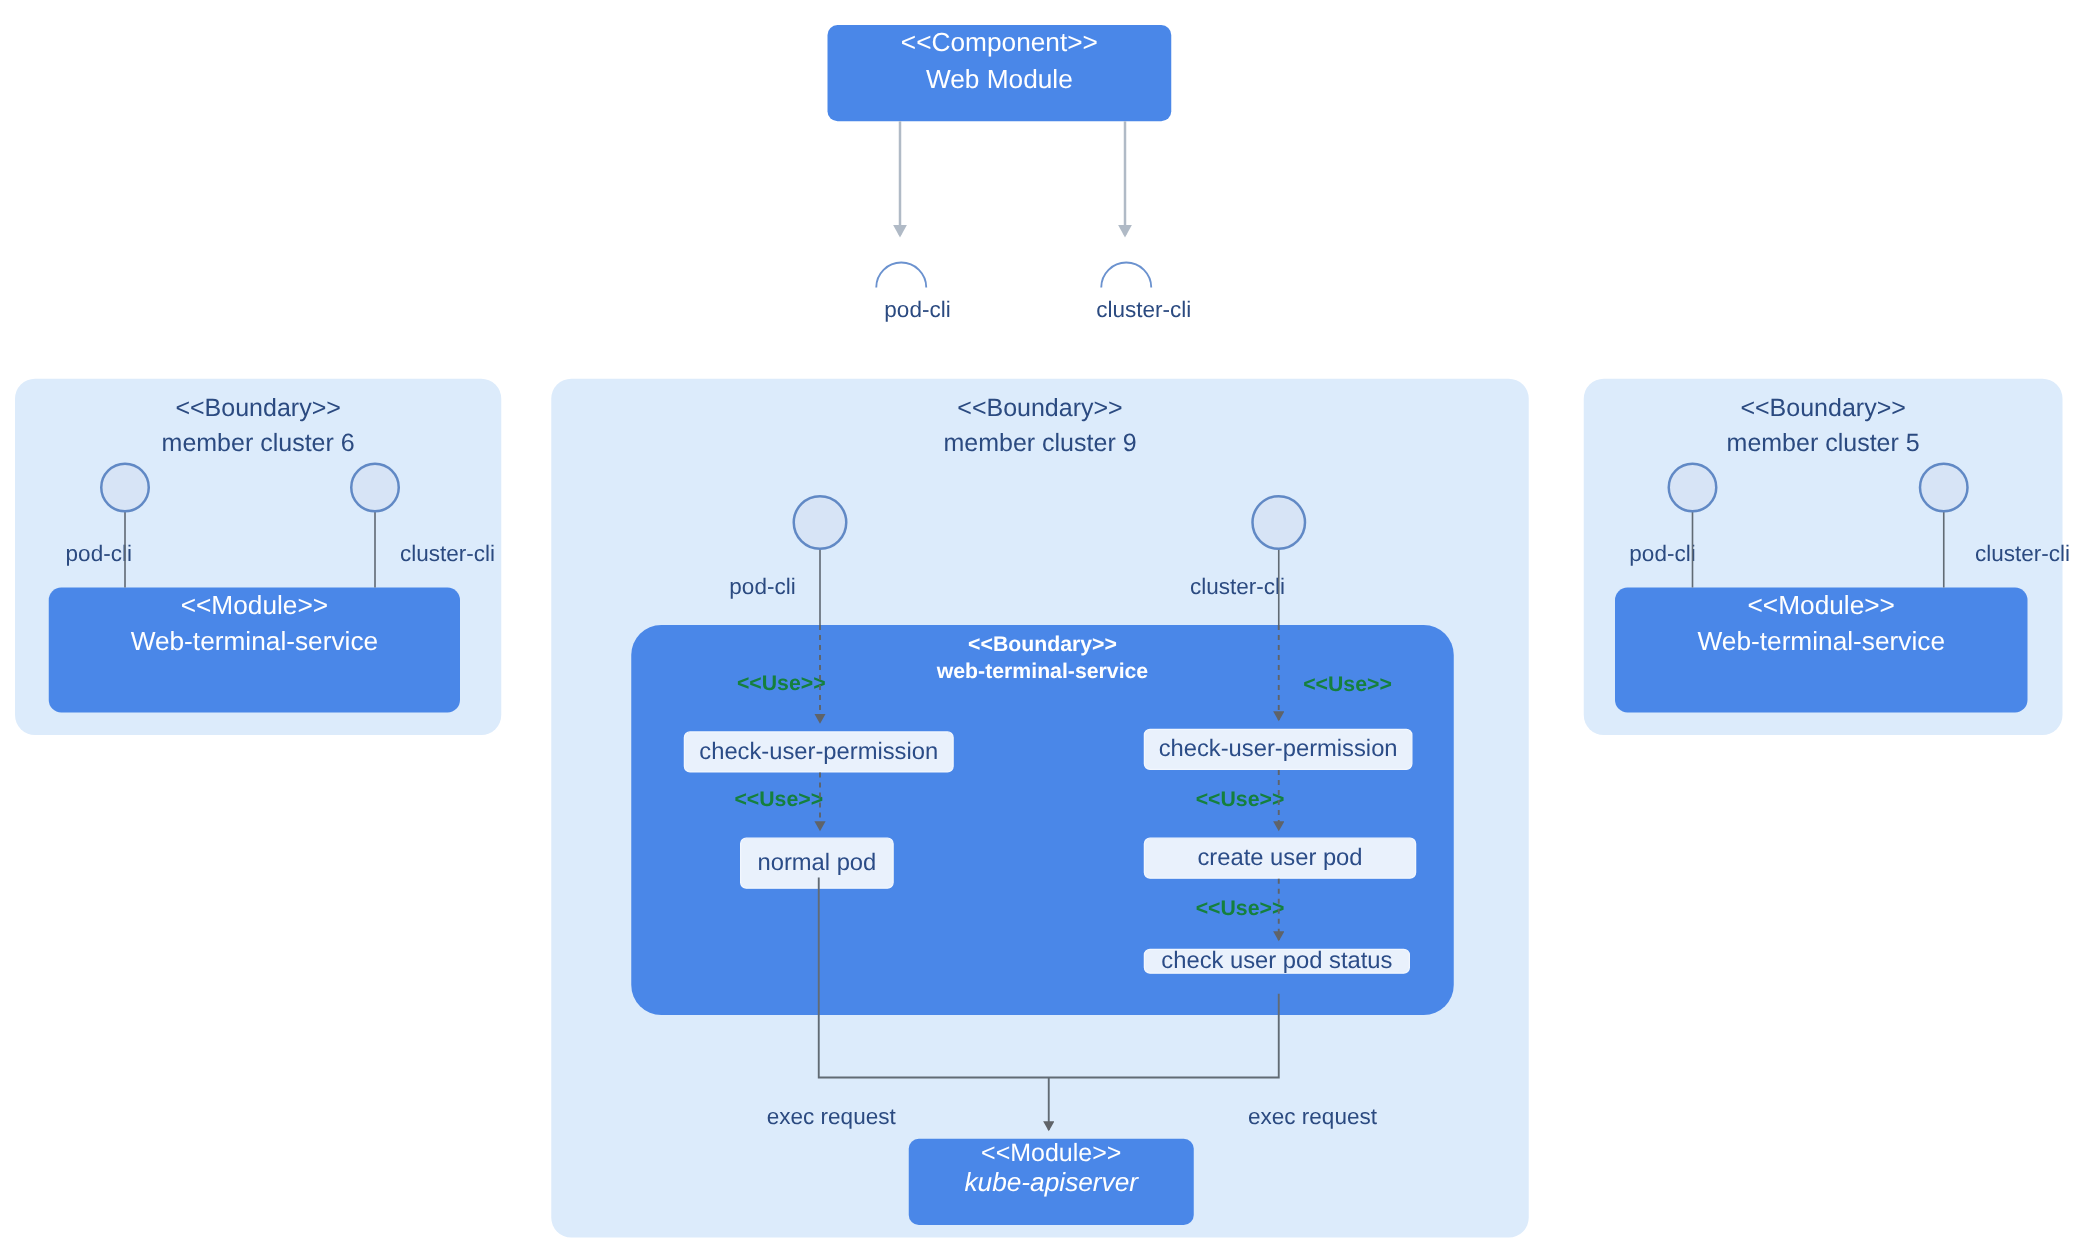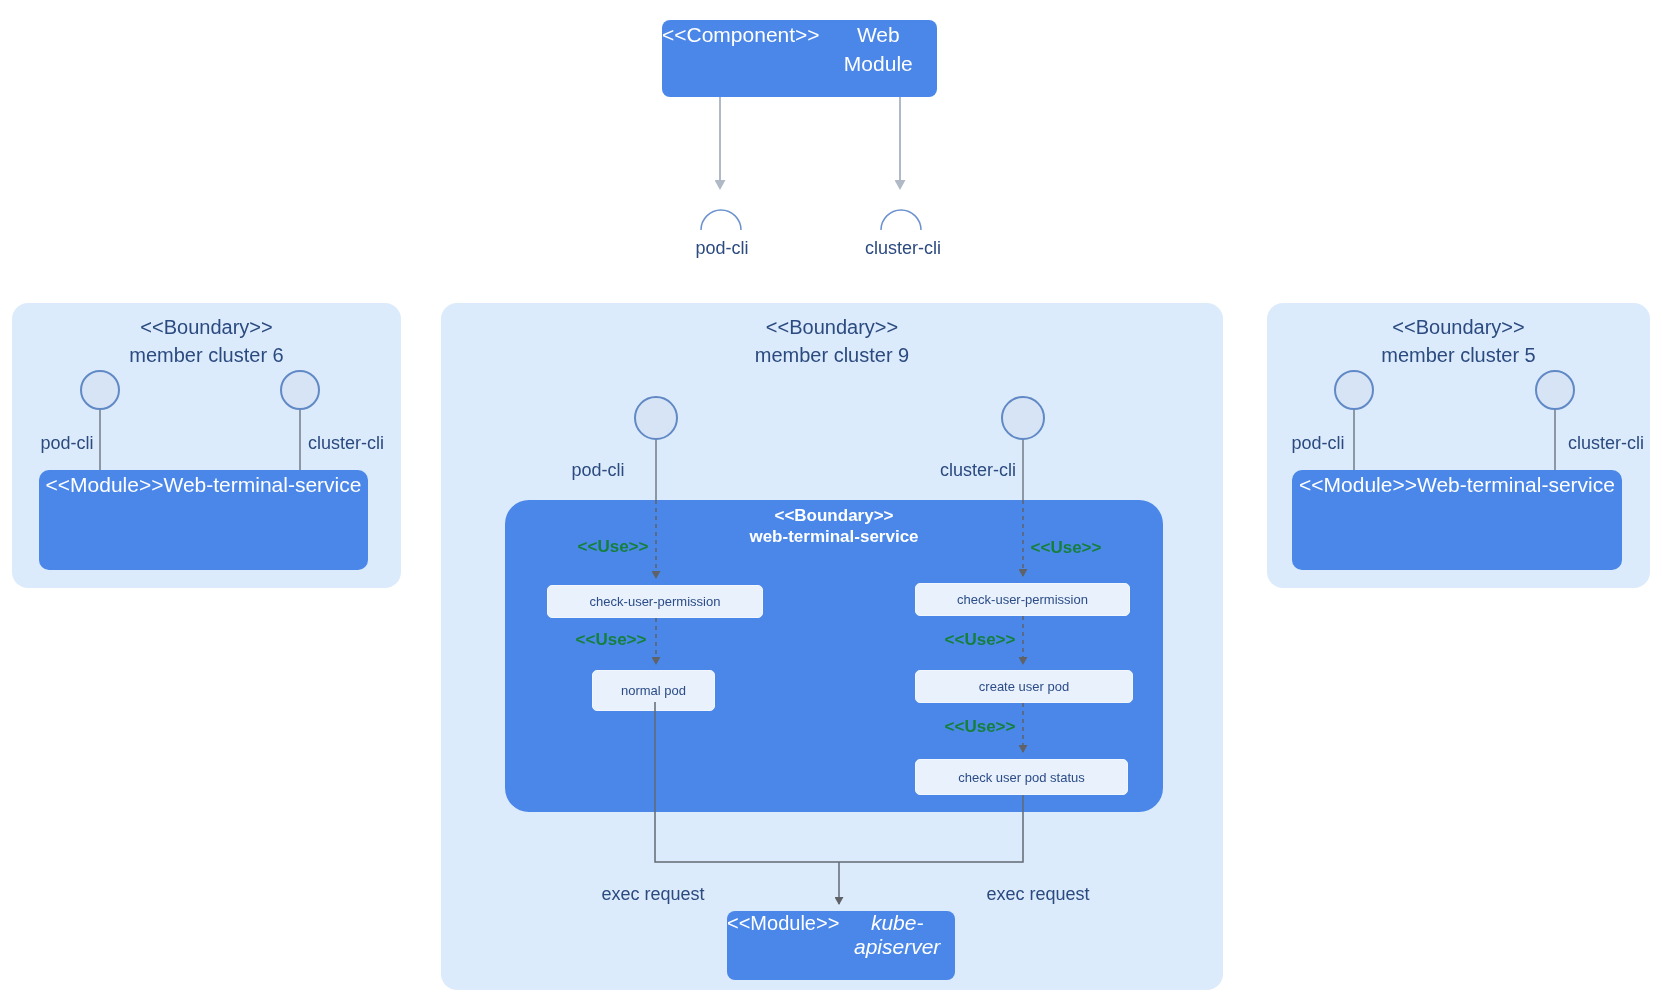--- a/index.html
+++ b/index.html
@@ -1,42 +1,42 @@
 <!DOCTYPE html>
 <html><head>
 <meta charset="utf-8">
 <style>
   html,body{margin:0;padding:0;background:#ffffff;}
   .canvas{
     position:relative;width:1662px;height:1001px;background:#ffffff;
     font-family:"Liberation Sans", sans-serif;overflow:hidden;
   }
-  .center-txt{transform:translate(-50%,-50%);white-space:nowrap;}
+  .center-txt{transform:translate(-50%,-50%);white-space:nowrap;margin-left:12px;}
   .boundary{
     position:absolute;background:#dcebfb;border-radius:16px;
   }
   .boundary-title{
     position:absolute;left:0;right:0;top:10px;text-align:center;
     color:#2b4a80;font-size:20px;line-height:28px;
   }
   .blue-box{
     position:absolute;background:#4a87e8;color:#ffffff;text-align:center;
-    display:flex;flex-direction:row;justify-content:center;
+    display:flex;flex-direction:column;
   }
   .blue-box .line{font-size:21px;line-height:29px;}
   .inner-dark{
     position:absolute;background:#4a87e8;border-radius:24px;
   }
   .inner-dark-title{
     position:absolute;left:0;right:0;top:5px;text-align:center;color:#ffffff;
     font-size:17px;font-weight:600;line-height:21px;
   }
   .step-box{
     position:absolute;background:#e9f1fc;border:1px solid #f2f7fe;border-radius:5px;
-    color:#2b4c87;font-size:13px;display:flex;align-items:center;justify-content:center;
+    color:#2b4c87;font-size:19px;display:flex;align-items:center;justify-content:center;
     white-space:nowrap;box-sizing:border-box;
   }
   .side-label{
     position:absolute;color:#2b4a80;font-size:18px;white-space:nowrap;
   }
   .use-label{
     position:absolute;color:#15803d;font-size:17px;font-weight:700;white-space:nowrap;
   }
   svg.overlay{position:absolute;left:0;top:0;pointer-events:none;}
 </style>
@@ -98,21 +98,21 @@
   </div>
   <div class="step-box" style="left:592px;top:670px;width:123px;height:41px;">
     <span>normal pod</span>
   </div>
   <div class="step-box" style="left:915px;top:583px;width:215px;height:33px;">
     <span>check-user-permission</span>
   </div>
   <div class="step-box" style="left:915px;top:670px;width:218px;height:33px;">
     <span>create user pod</span>
   </div>
-  <div class="step-box" style="left:915px;top:759px;width:213px;height:36px;">
+  <div class="step-box" style="left:915px;top:759px;width:213px;height:20px;">
     <span>check user pod status</span>
   </div>
 
   <div class="use-label center-txt" style="left:613px;top:547px;">&lt;&lt;Use&gt;&gt;</div>
   <div class="use-label center-txt" style="left:611px;top:640px;">&lt;&lt;Use&gt;&gt;</div>
   <div class="use-label center-txt" style="left:1066px;top:548px;">&lt;&lt;Use&gt;&gt;</div>
   <div class="use-label center-txt" style="left:980px;top:640px;">&lt;&lt;Use&gt;&gt;</div>
   <div class="use-label center-txt" style="left:980px;top:727px;">&lt;&lt;Use&gt;&gt;</div>
 
   <div class="side-label center-txt" style="left:722px;top:248px;">pod-cli</div>

